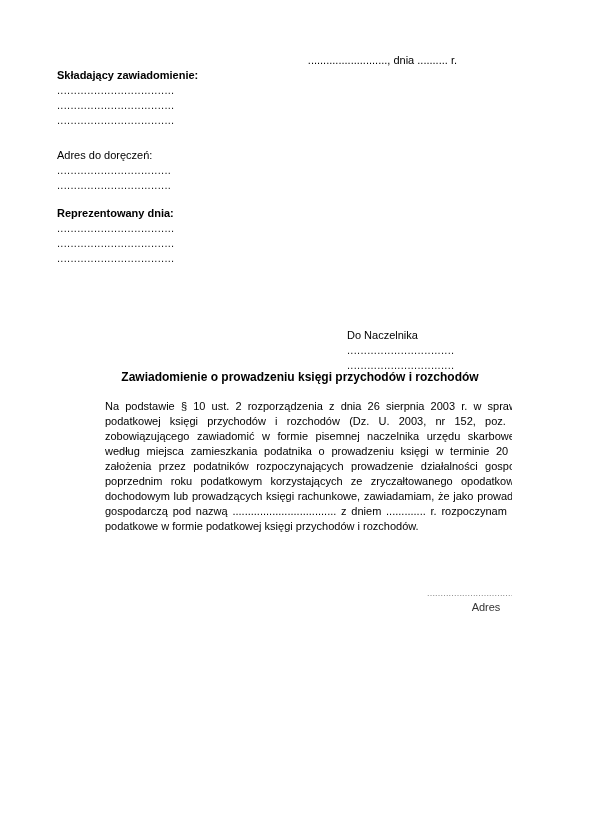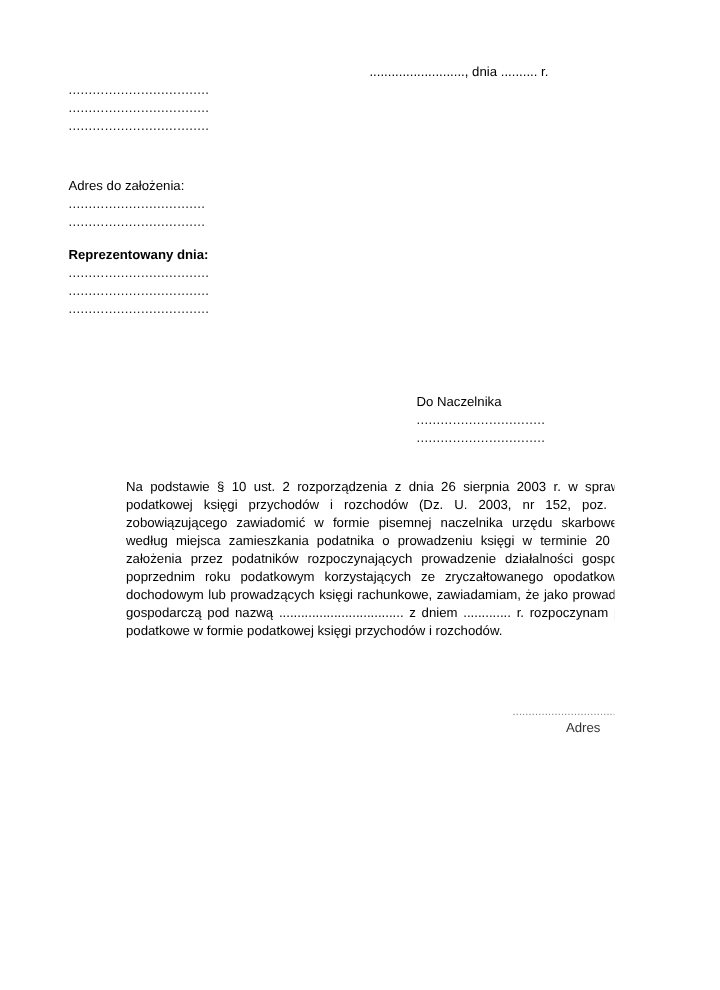--- a/index.html
+++ b/index.html
@@ -82,44 +82,46 @@
   }
 </style>
 </head>
 <body>
 
 <div class="page">
 
   <div class="date-line">.........................., dnia .......... r.</div>
 
   <section class="block sender">
+    <div class="label bold">Składający zawiadomienie:</div>
     <div class="dotted">...................................</div>
     <div class="dotted">...................................</div>
     <div class="dotted">...................................</div>
   </section>
 
   <section class="block address">
-    <div class="label">Adres do założenia:</div>
+    <div class="label">Adres do doręczeń:</div>
     <div class="dotted">..................................</div>
     <div class="dotted">..................................</div>
   </section>
 
   <section class="block representative">
     <div class="label bold">Reprezentowany dnia:</div>
     <div class="dotted">...................................</div>
     <div class="dotted">...................................</div>
     <div class="dotted">...................................</div>
   </section>
 
   <section class="block recipient">
     <div class="label">Do Naczelnika</div>
     <div class="dotted">................................</div>
     <div class="dotted">................................</div>
   </section>
 
+  <h1 class="doc-title">Zawiadomienie o prowadzeniu księgi przychodów i rozchodów</h1>
 
   <p class="body-paragraph">Na podstawie § 10 ust. 2 rozporządzenia z dnia 26 sierpnia 2003 r. w sprawie prowadzenia podatkowej księgi przychodów i rozchodów (Dz. U. 2003, nr 152, poz. 1475 ze zm.), zobowiązującego zawiadomić w formie pisemnej naczelnika urzędu skarbowego, właściwego według miejsca zamieszkania podatnika o prowadzeniu księgi w terminie 20 dni od dnia jej założenia przez podatników rozpoczynających prowadzenie działalności gospodarczej albo w poprzednim roku podatkowym korzystających ze zryczałtowanego opodatkowania podatkiem dochodowym lub prowadzących księgi rachunkowe, zawiadamiam, że jako prowadzący działalność gospodarczą pod nazwą .................................. z dniem ............. r. rozpoczynam prowadzić księgi podatkowe w formie podatkowej księgi przychodów i rozchodów.</p>
 
   <div class="signature-block">
     <div class="signature-dots">.............................................</div>
     <div class="signature-label">Adres</div>
   </div>
 
 </div>
 

